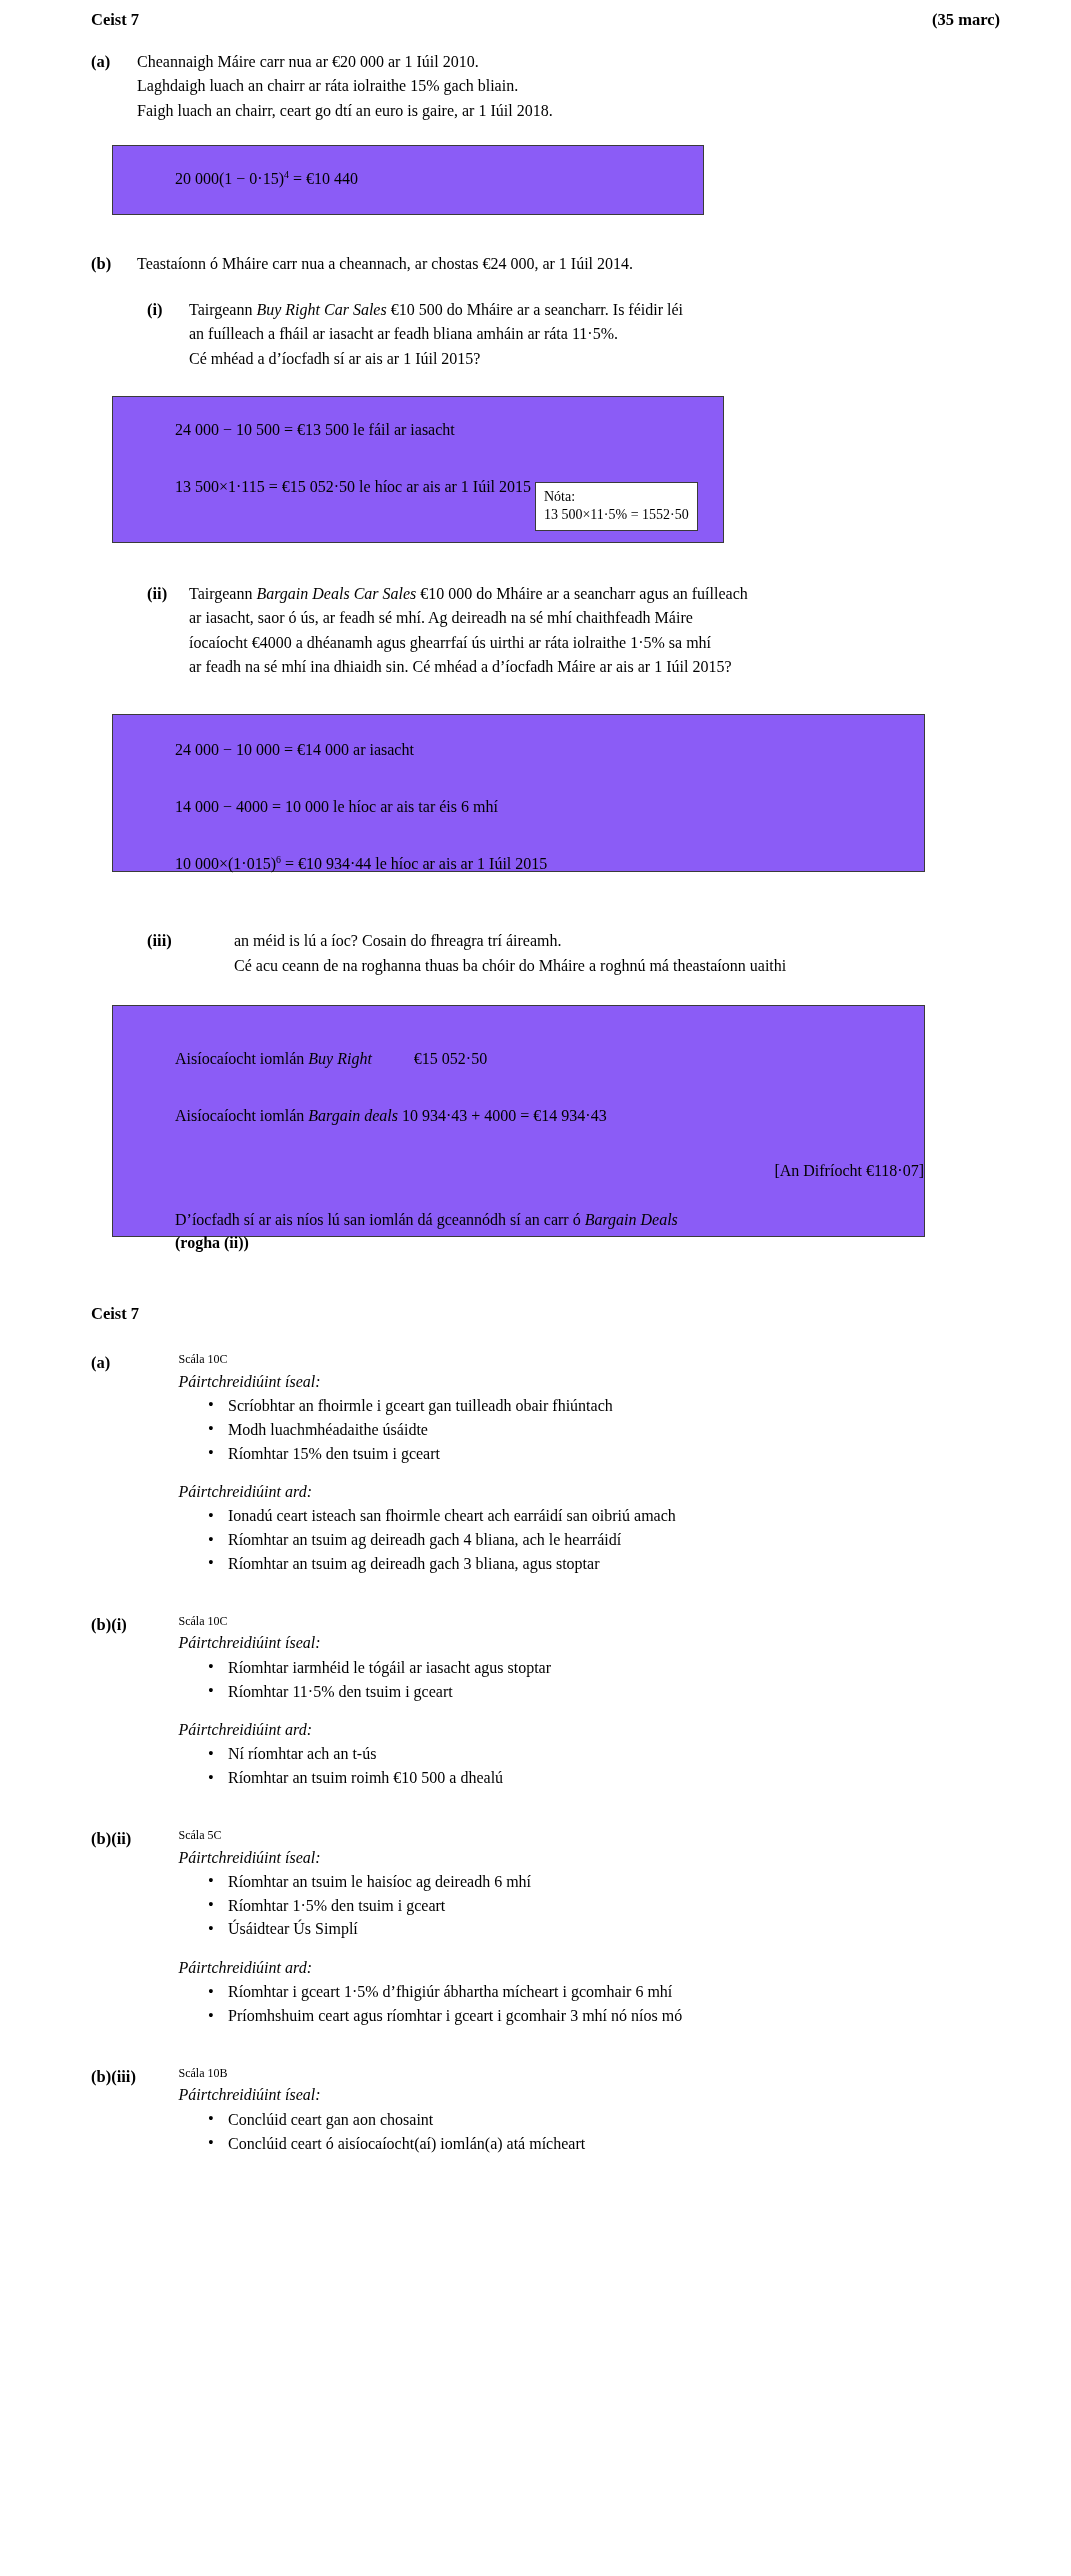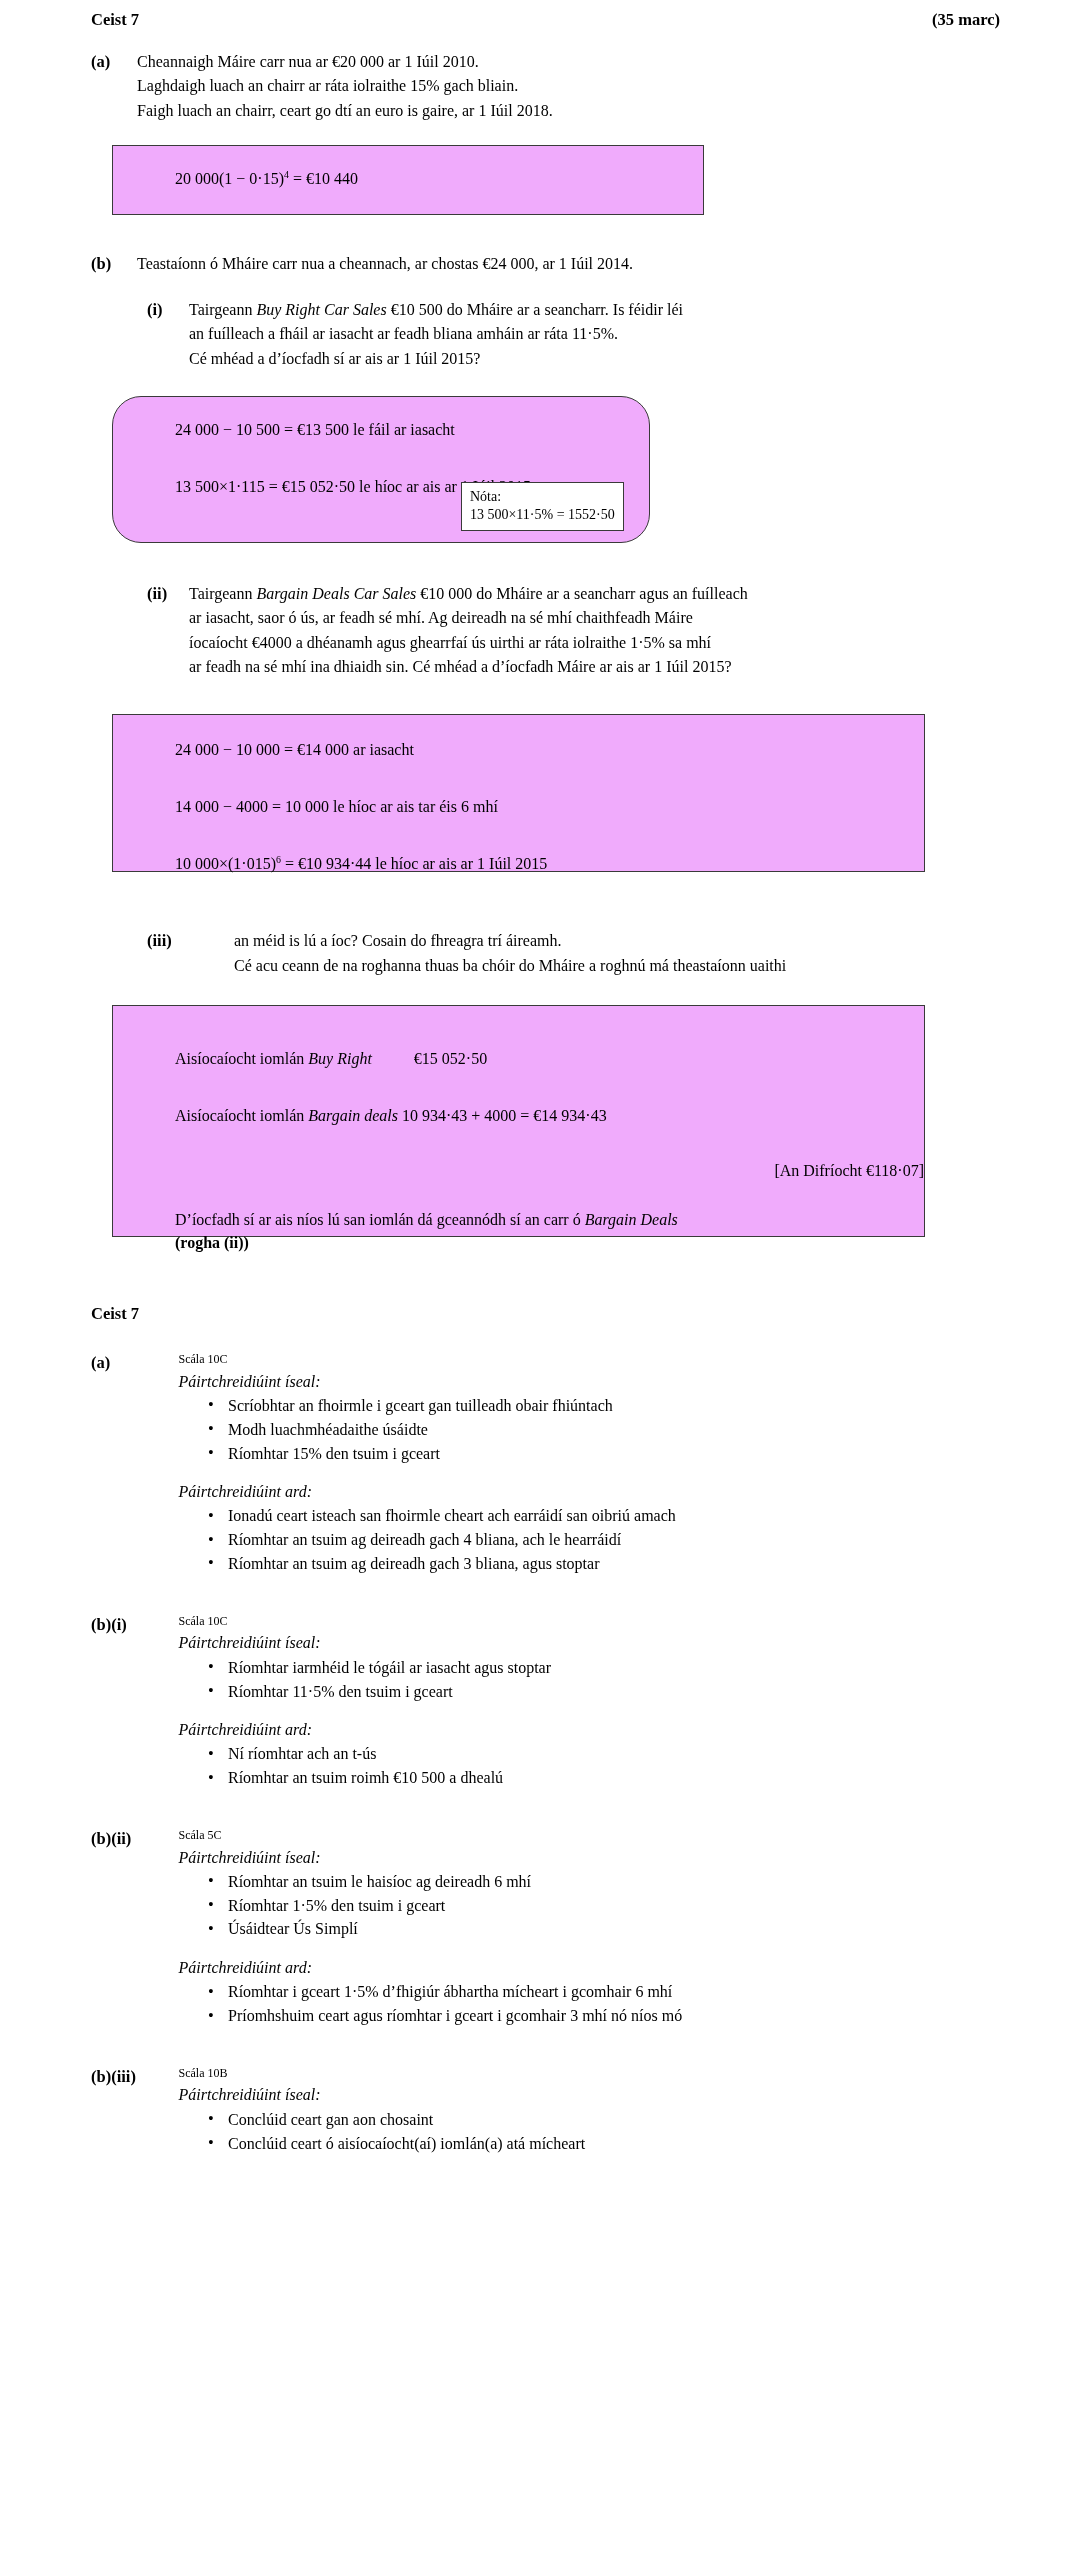--- a/index.html
+++ b/index.html
@@ -67,39 +67,38 @@
     font-size: 16.5px;
   }
   .subpart-body { flex: 1 1 auto; }
   .subpart-body p { margin: 0 0 1.2px 0; }
 
   
   .ansbox {
     border: 1.2px solid #3a3a3a;
     box-sizing: border-box;
     position: relative;
-    background: #f0abfc;
+    background: #8b5cf6;
   }
   .ansbox .line {
     margin: 0;
     padding: 0;
     white-space: nowrap;
   }
   .box-a {
     margin: 22.4px 0 0 112px;
     width: 592px;
     height: 70px;
     padding: 21px 0 0 62px;
   }
   .box-bi {
     margin: 25px 12px 0 112px;
-    width: 538px;
+    width: 612px;
     height: 147px;
     padding: 21px 0 0 62px;
-    border-radius: 29px;
   }
   .box-bii {
     margin: 35px 0 0 112px;
     width: 813px;
     height: 158px;
     padding: 22.4px 0 0 62px;
   }
   .box-biii {
     margin: 27px 0 0 112px;
     width: 813px;

